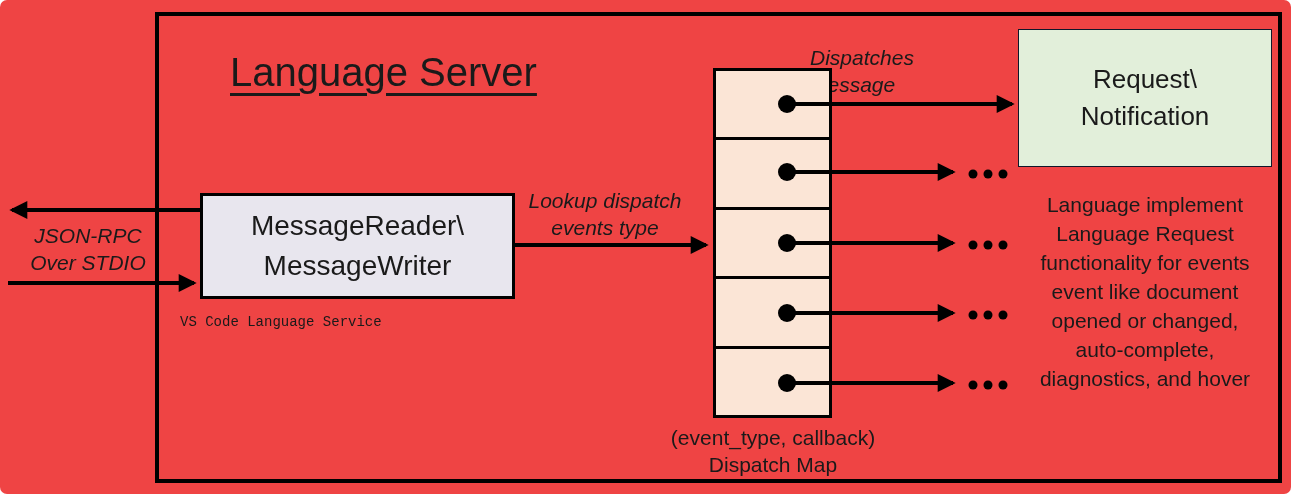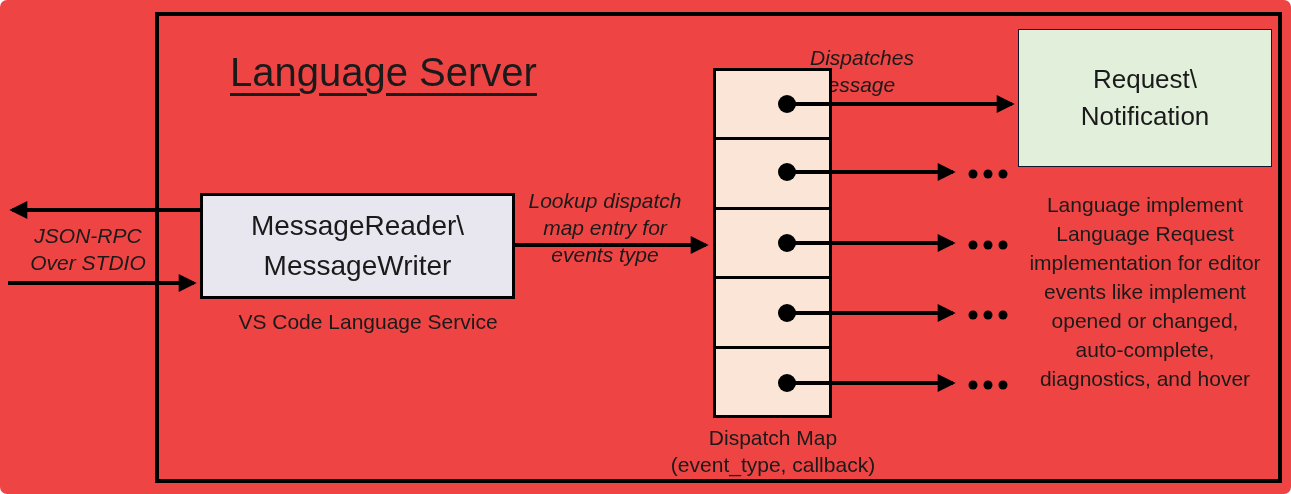--- a/index.html
+++ b/index.html
@@ -46,22 +46,21 @@
     border: 3px solid #000;
     box-sizing: border-box;
     display: flex; flex-direction: column;
     align-items: center; justify-content: center;
     font-size: 28px; line-height: 40px;
     text-align: center;
   }
 
   .msg-caption {
     left: 180px; top: 308px; width: 376px;
-    text-align: center;
-    font-size: 21px; line-height: 28px;
+    font-size: 14px; line-height: 28px; font-family: Liberation Mono, monospace;
   }
 
   .lookup-label {
     left: 515px; top: 152px; width: 180px;
     text-align: center;
     font-style: italic;
     font-size: 21px; line-height: 27px; margin-top: 35px;
   }
 
   .dispatches-label {
@@ -133,52 +132,51 @@
     <div>MessageReader\</div>
     <div>MessageWriter</div>
   </div>
 
   <div class="abs msg-caption">
     <div>VS Code Language Service</div>
   </div>
 
   <div class="abs lookup-label">
     <div>Lookup dispatch</div>
-    <div>map entry for</div>
     <div>events type</div>
   </div>
 
   <div class="abs dispatches-label">
     <div>Dispatches</div>
     <div>message</div>
   </div>
 
   <div class="abs dmap">
     <div class="cell" style="background: rgb(251, 229, 214);"></div>
     <div class="cell" style="background: rgb(251, 229, 214);"></div>
     <div class="cell" style="background: rgb(251, 229, 214);"></div>
     <div class="cell" style="background: rgb(251, 229, 214);"></div>
     <div class="cell" style="background: rgb(251, 229, 214);"></div>
   </div>
 
   <div class="abs dmap-caption">
+    <div>(event_type, callback)</div>
     <div>Dispatch Map</div>
-    <div>(event_type, callback)</div>
   </div>
 
   <div class="abs cb-box" style="background: rgb(226, 239, 218);">
     <div>Request\</div>
     <div>Notification</div>
   </div>
 
   <div class="abs right-note">
     <div>Language implement</div>
     <div>Language Request</div>
-    <div>implementation for editor</div>
-    <div>events like implement</div>
+    <div>functionality for events</div>
+    <div>event like document</div>
     <div>opened or changed,</div>
     <div>auto-complete,</div>
     <div>diagnostics, and hover</div>
   </div>
 
   <svg class="overlay" viewBox="0 0 1291 494">
     <defs>
       <marker id="ah" viewBox="0 0 10 10" refX="8.5" refY="5" markerWidth="5.5" markerHeight="4.5" orient="auto-start-reverse" markerUnits="strokeWidth">
         <path d="M 0 0 L 10 5 L 0 10 z" fill="#000"></path>
       </marker>

